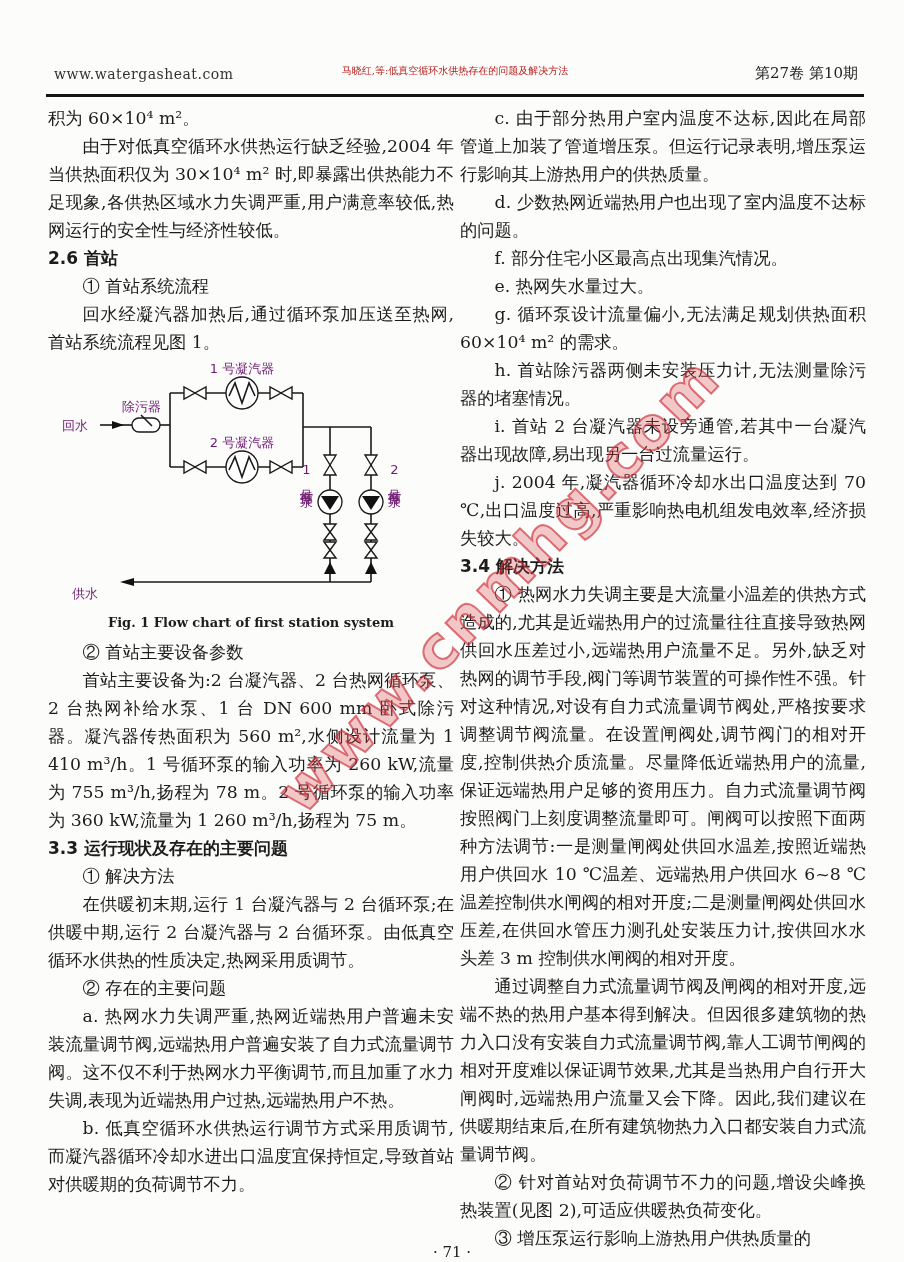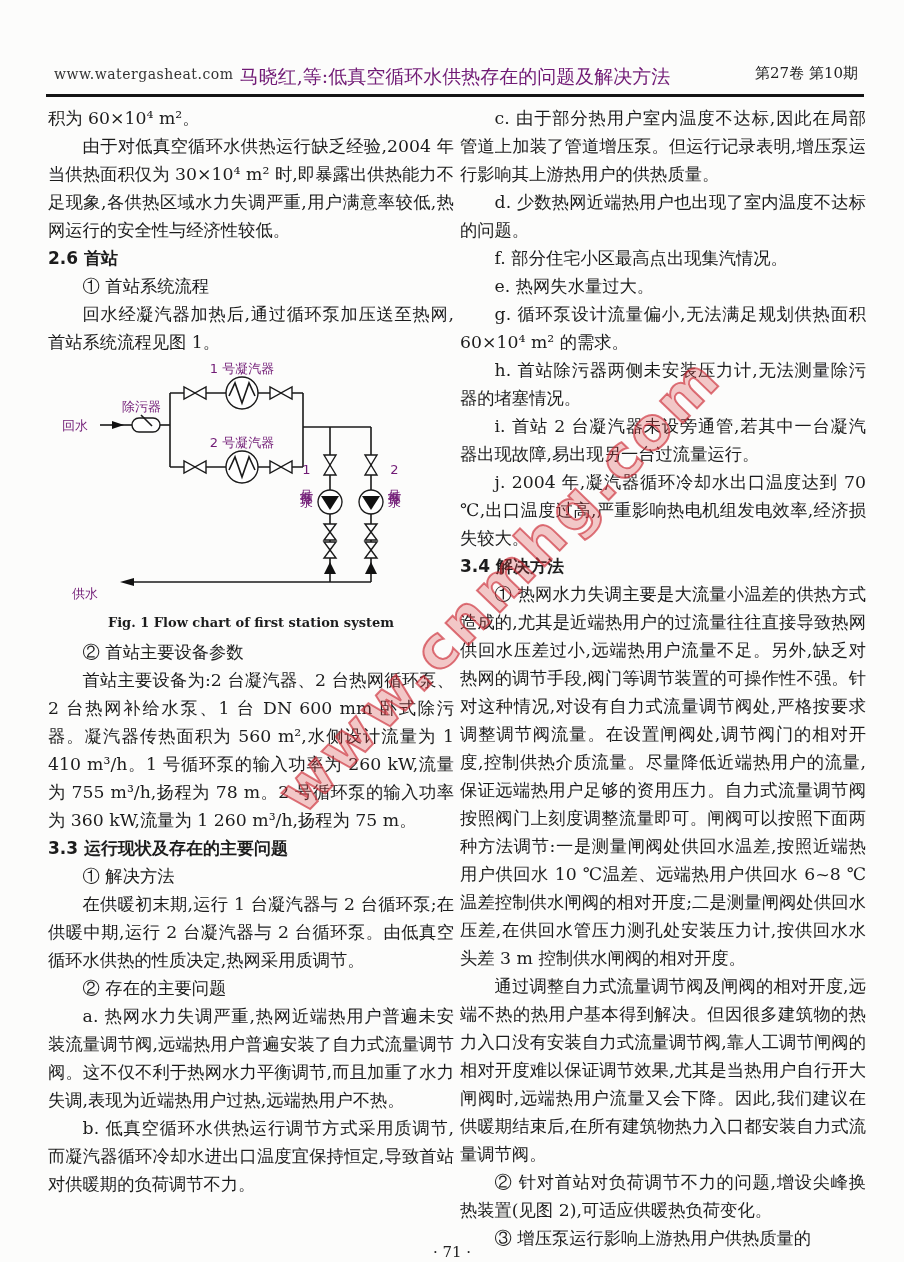--- a/index.html
+++ b/index.html
@@ -5,21 +5,21 @@
   html,body{margin:0;padding:0;}
   body{
     width:904px;height:1262px;position:relative;overflow:hidden;
     background:#fcfcfb;
     font-family:"DejaVu Serif","Liberation Serif",serif;
     color:#1c1c1c;
   }
   
   .header{position:absolute;top:60px;left:48px;width:814px;height:30px;}
   .header .h-left{position:absolute;left:6px;top:6px;font-size:14px;letter-spacing:.5px;color:#333;}
-  .header .h-center{position:absolute;left:0;right:0;top:4px;text-align:center;font-size:19px;color:#701a75;
+  .header .h-center{position:absolute;left:0;right:0;top:4px;text-align:center;font-size:10px;color:#b91c1c;
     font-family:"DejaVu Serif","Liberation Serif",serif;}
   .header .h-right{position:absolute;right:4px;top:4px;font-size:15px;color:#222;}
   .header-rule{position:absolute;top:94px;left:46px;width:818px;height:3px;background:#141414;}
   
   .col{position:absolute;top:104px;width:406px;font-size:17.3px;line-height:28px;text-align:justify;}
   .col-left{left:48px;}
   .col-right{left:460px;}
   .block{margin:0;}
   .block.para{text-indent:2em;}
   .block.cont{text-indent:0;}

